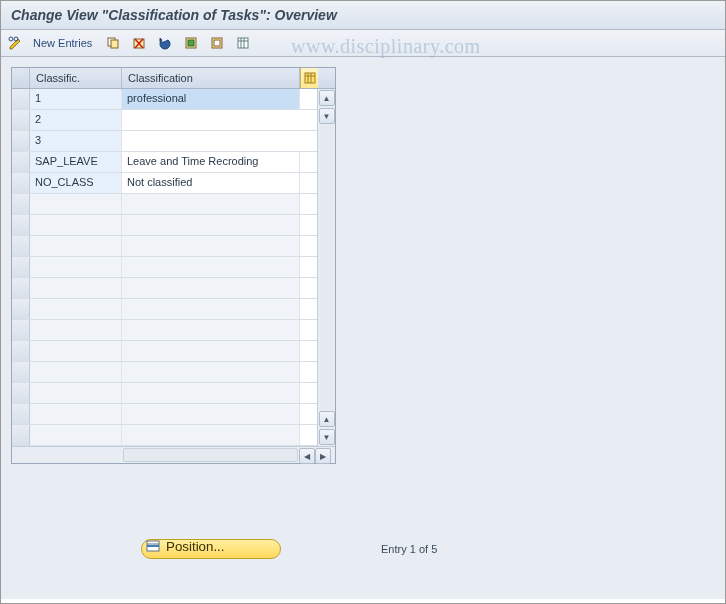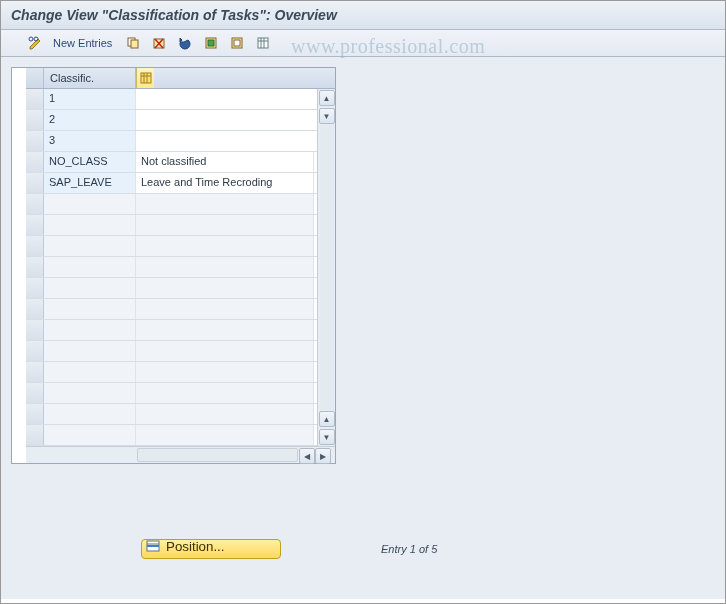--- a/index.html
+++ b/index.html
@@ -19,21 +19,21 @@
       border-bottom: 1px solid #b0b8c4;
     }
     .title-bar h1 {
       font-size: 14px;
       font-weight: bold;
       font-style: italic;
       color: #3a4a5a;
     }
     .toolbar {
       background: linear-gradient(to bottom, #f0f3f8, #e4eaf2);
-      padding: 3px 24px;
+      padding: 3px 4px;
       border-bottom: 1px solid #b0b8c4;
       display: flex;
       align-items: center;
       gap: 4px;
     }
     .toolbar-btn {
       display: inline-flex;
       align-items: center;
       justify-content: center;
       width: 22px;
@@ -54,21 +54,20 @@
       height: calc(100% - 60px);
       position: relative;
     }
     .table-container {
       border: 1px solid #9aa8ba;
       background: #fff;
       width: 325px;
       position: relative;
       display: flex;
       flex-direction: column;
-      padding-left: 14px;
     }
     .table-header-row {
       display: flex;
       background: linear-gradient(to bottom, #e2e9f2, #d0dbea);
       border-bottom: 1px solid #a8b4c4;
     }
     .row-marker-header {
       width: 18px;
       border-right: 1px solid #b4c0d0;
       background: linear-gradient(to bottom, #dfe7f0, #cdd8e7);
@@ -182,33 +181,32 @@
       left: 140px;
       display: flex;
       align-items: center;
       gap: 100px;
     }
     .position-btn {
       display: inline-flex;
       align-items: center;
       background: linear-gradient(to bottom, #fff0a0, #ffd860);
       border: 1px solid #c0a020;
-      border-radius: 4px;
+      border-radius: 10px;
       padding: 2px 28px 8px 4px;
       cursor: pointer;
       color: #3a3000;
       height: 20px;
       min-width: 140px;
     }
     .position-btn .icon {
       margin-right: 6px;
     }
     .entry-status {
       color: #3a4a5a;
-      font-style: italic;
     }
     .watermark {
       position: absolute;
       top: 34px;
       left: 290px;
       color: rgba(140, 170, 200, 0.5);
       font-size: 20px;
       font-family: Georgia, serif;
       pointer-events: none;
       letter-spacing: 0.5px;
@@ -283,54 +281,56 @@
         </svg>
     </span>
   </button>
 </div>
 
 <div class="content-area">
   <div class="table-container">
     <div class="table-header-row">
       <div class="row-marker-header"></div>
       <div class="col-header col-classific">Classific.</div>
+      <div class="col-header col-classification">Classification</div>
       <div class="config-header">
         <span>
           <svg width="12" height="12" viewBox="0 0 12 12">
               <rect x="1" y="1" width="10" height="10" fill="#ffe070" stroke="#a08020"></rect>
               <line x1="1" y1="4" x2="11" y2="4" stroke="#a08020"></line>
               <line x1="4" y1="1" x2="4" y2="11" stroke="#a08020"></line>
               <line x1="7" y1="1" x2="7" y2="11" stroke="#a08020"></line>
             </svg>
         </span>
       </div>
     </div>
     <div class="table-body">
       <div class="rows-area" id="table-rows">
           <div class="data-row">
             <div class="row-marker"></div>
             <div class="cell cell-key">1</div>
+            <div class="cell cell-val selected">professional</div>
           </div>
           <div class="data-row">
             <div class="row-marker"></div>
             <div class="cell cell-key">2</div>
           </div>
           <div class="data-row">
             <div class="row-marker"></div>
             <div class="cell cell-key">3</div>
+          </div>
+          <div class="data-row">
+            <div class="row-marker"></div>
+            <div class="cell cell-key">SAP_LEAVE</div>
+            <div class="cell cell-val">Leave and Time Recroding</div>
           </div>
           <div class="data-row">
             <div class="row-marker"></div>
             <div class="cell cell-key">NO_CLASS</div>
             <div class="cell cell-val">Not classified</div>
-          </div>
-          <div class="data-row">
-            <div class="row-marker"></div>
-            <div class="cell cell-key">SAP_LEAVE</div>
-            <div class="cell cell-val">Leave and Time Recroding</div>
           </div>
           <div class="data-row empty-row">
             <div class="row-marker"></div>
             <div class="cell cell-key"></div>
             <div class="cell cell-val"></div>
           </div>
           <div class="data-row empty-row">
             <div class="row-marker"></div>
             <div class="cell cell-key"></div>
             <div class="cell cell-val"></div>
@@ -412,13 +412,13 @@
             <line x1="1" y1="5" x2="13" y2="5" stroke="#607080"></line>
             <rect x="1" y="6" width="12" height="2" fill="#4080c0"></rect>
           </svg>
       </span>
       <span>Position...</span>
     </button>
     <span class="entry-status">Entry 1 of 5</span>
   </div>
 </div>
 
-<div class="watermark">www.professional.com</div>
+<div class="watermark">www.disciplinary.com</div>
 
 </body></html>

